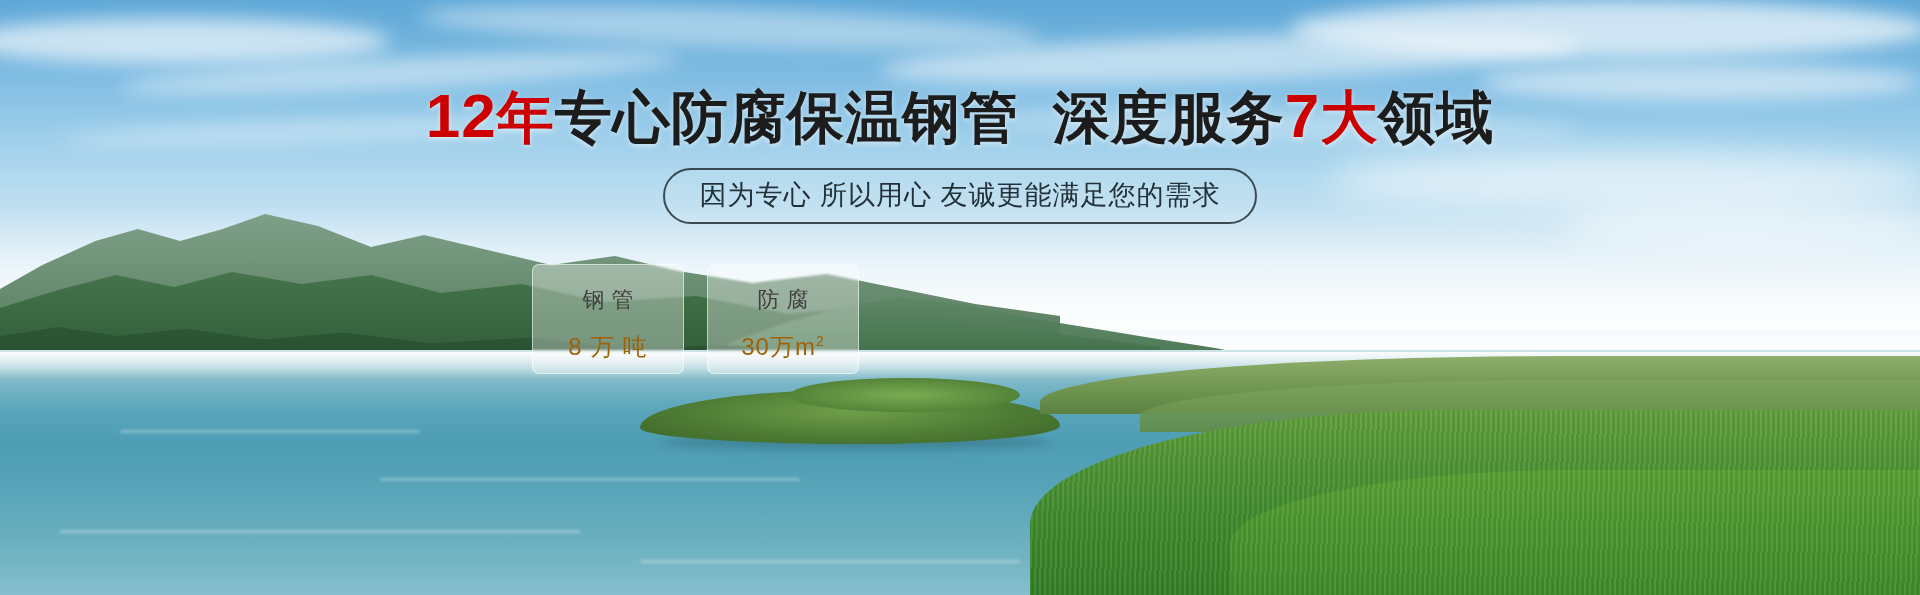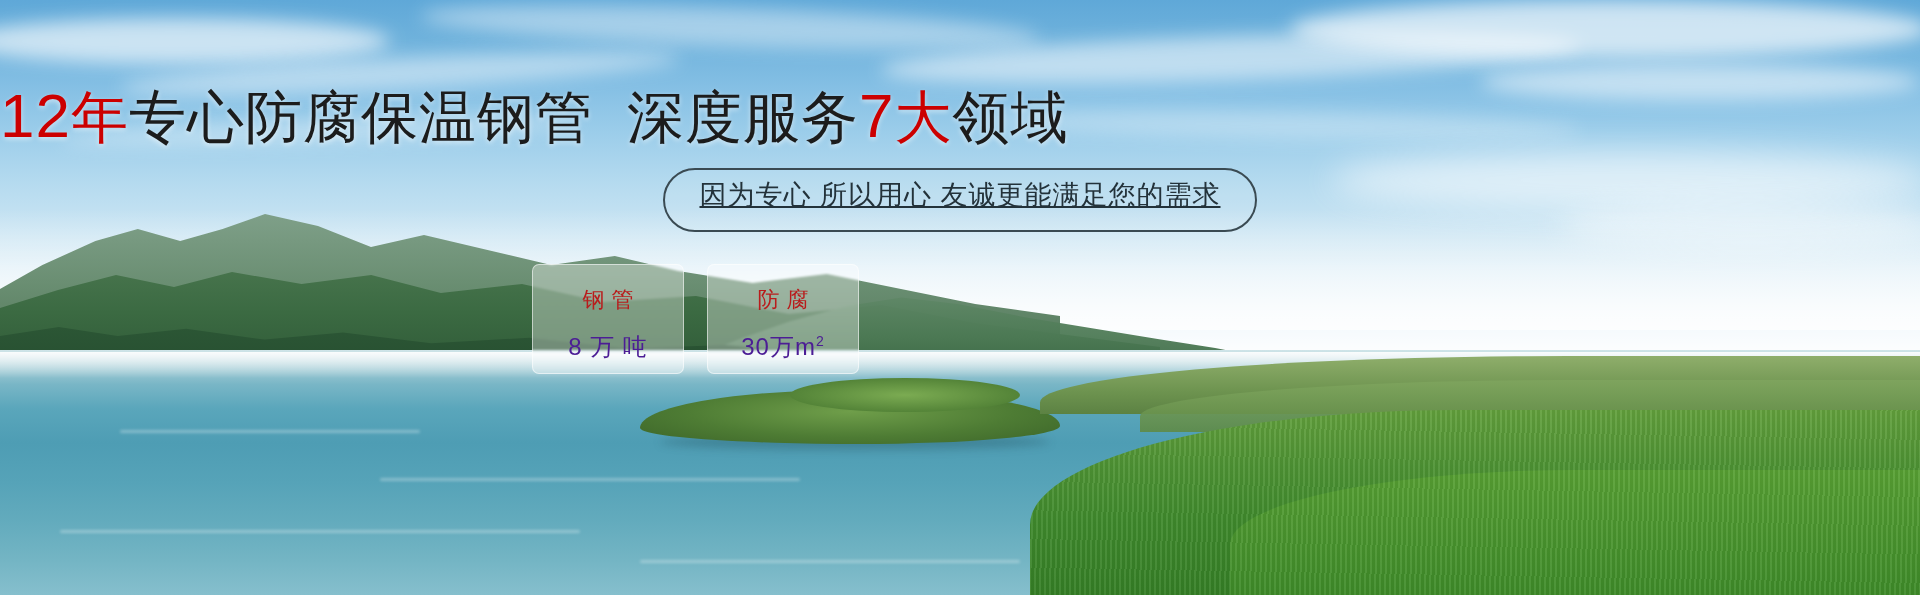--- a/index.html
+++ b/index.html
@@ -117,66 +117,65 @@
   }
   .inlet{
     position:absolute;left:1390px;top:418px;width:300px;height:34px;
     background:linear-gradient(180deg,#7fc0cb,#5aa6bb);
     border-radius:50%;transform:rotate(-4deg);opacity:.9;
   }
 
   
   .headline{
     position:absolute;left:0;top:84px;width:1920px;
-    text-align:left;
-    font-size:57px;font-weight:normal;line-height:64px;
+    text-align:center;
+    font-size:57px;font-weight:bold;line-height:64px;
     letter-spacing:1px;white-space:nowrap;
     color:#1c1c1c;
     text-shadow:0 2px 5px rgba(255,255,255,.55);
   }
   .hl-red{color:#cc0000;}
   .hl-num{font-size:62px;}
   .hl-gap{display:inline-block;width:34px;}
 
   .subtitle-wrap{
     position:absolute;left:0;top:168px;width:1920px;text-align:center;
   }
   .subtitle{
     display:inline-block;
-    padding:8px 34px 18px;
+    padding:8px 34px 10px;
     border:2px solid #3a4a52;
     border-radius:32px;
     font-size:27px;line-height:34px;
     color:#23323a;letter-spacing:1px;white-space:nowrap;
     background:rgba(255,255,255,.06);
-    text-decoration:underline;
   }
 
   
   .cards{
     position:absolute;left:532px;top:264px;
     display:flex;align-items:flex-start;
   }
   .card{
     width:152px;height:110px;
     background:rgba(255,255,255,.34);
     border:1px solid rgba(255,255,255,.55);
     border-radius:7px;
     display:flex;flex-direction:column;align-items:center;
     justify-content:flex-start;
     padding-top:22px;box-sizing:border-box;
     backdrop-filter:blur(1px);
   }
   .card + .card{margin-left:23px;}
   .card-label{
-    font-size:22px;color:#b91c1c;letter-spacing:7px;
+    font-size:22px;color:#404040;letter-spacing:7px;
     text-indent:7px;line-height:26px;font-weight:500;
   }
   .card-value{
-    margin-top:14px;font-size:24px;color:#4c1d95;line-height:28px;
+    margin-top:14px;font-size:24px;color:#a16207;line-height:28px;
     letter-spacing:1px;white-space:nowrap;
   }
   .card-value sup{font-size:14px;vertical-align:super;}
 </style>
 </head>
 <body>
 
 <div class="banner">
 
   <div class="sky"></div>

